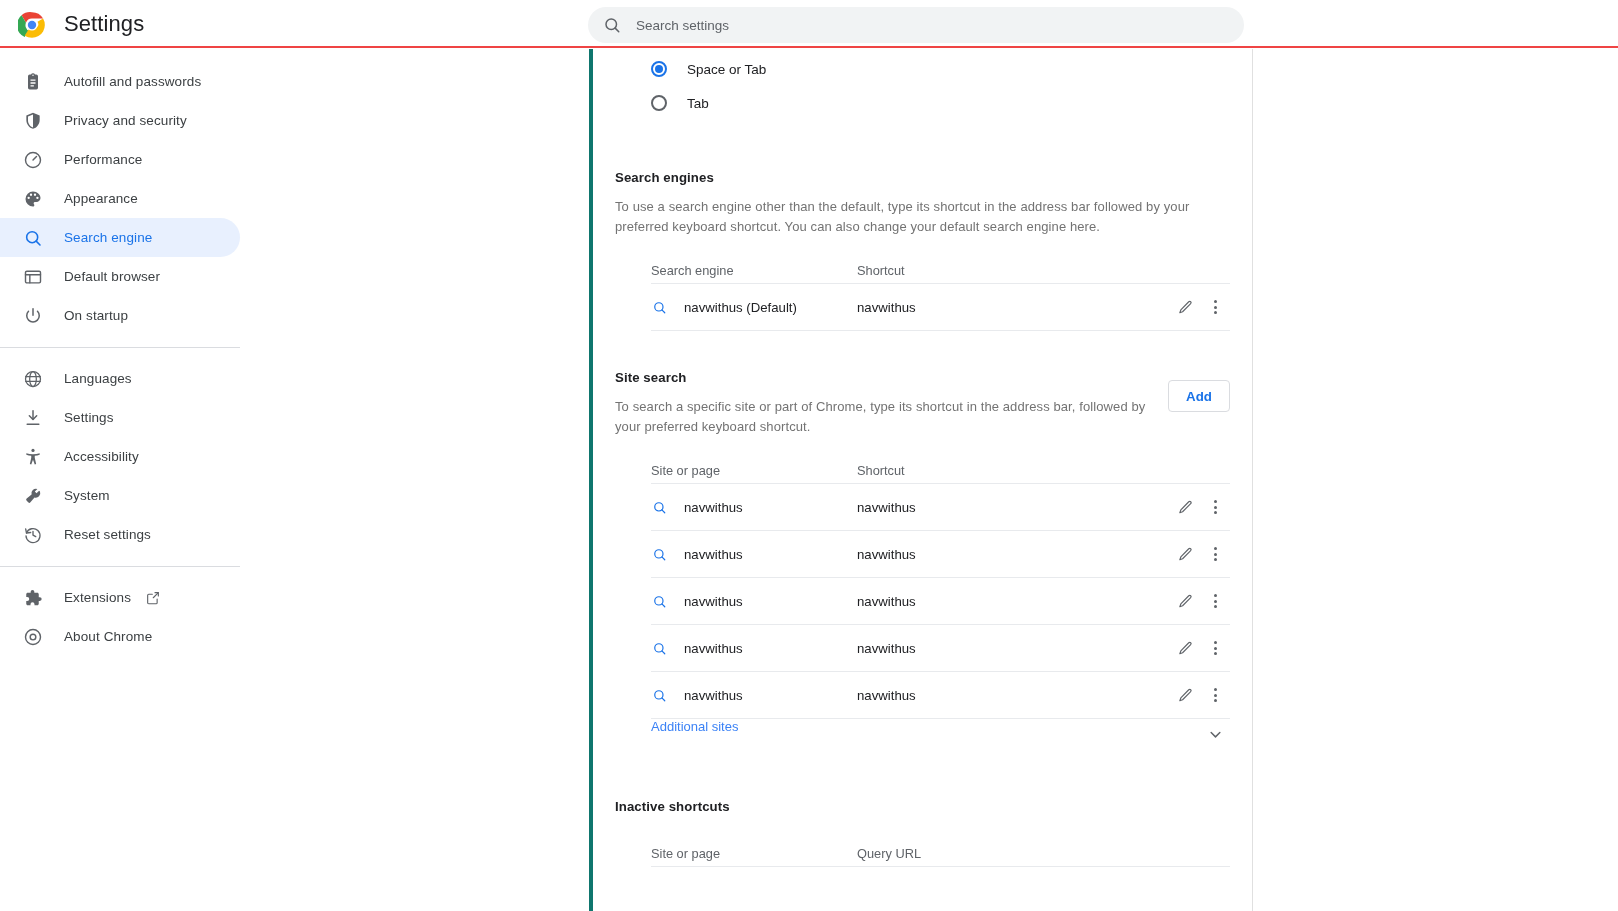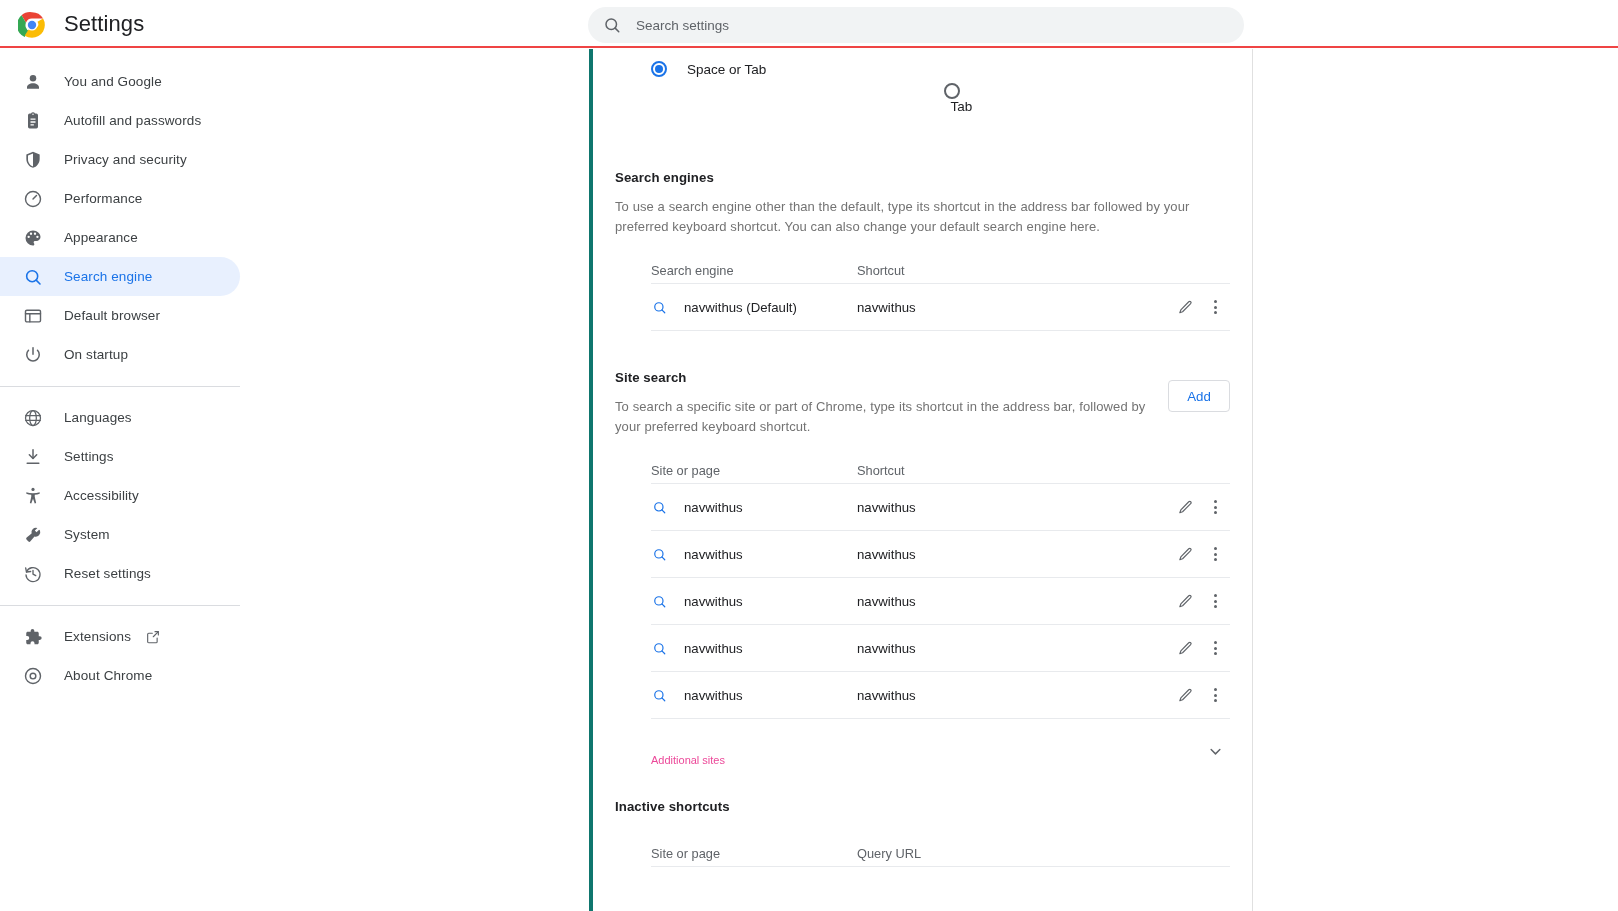--- a/index.html
+++ b/index.html
@@ -232,31 +232,31 @@
   .add-btn {
     position: absolute;
     right: 22px; top: 0;
     width: 62px; height: 32px;
     border: 1px solid #dadce0;
     border-radius: 4px;
     background: #fff;
     color: #1a73e8;
     font-family: "Liberation Sans", sans-serif;
     font-size: 13.3px;
-    font-weight: 400;
+    font-weight: 700;
     cursor: pointer;
     display: flex; align-items: center; justify-content: center;
   }
 
   .expand-row {
     display: flex;
-    align-items: flex-end;
+    align-items: flex-start;
     height: 47px;
-    font-size: 11px;
-    color: #ec4899;
+    font-size: 13px;
+    color: #3b82f6;
     cursor: pointer;
   }
 </style>
 </head>
 <body>
 
 <div id="header">
 
   <span id="chrome-logo">
     <svg viewBox="0 0 48 48" width="28" height="28">
@@ -279,29 +279,20 @@
       </svg>
     </span>
     <input id="search-input" type="text" placeholder="Search settings" style="">
   </div>
 </div>
 
 <nav id="sidebar">
     <div class="nav-item">
       <span class="n-icon">
         <svg viewBox="0 0 24 24" width="20" height="20" fill="currentColor">
-          <circle cx="12" cy="7.6" r="3.9"></circle>
-          <path d="M12 13.4c-4 0-7.2 2.1-7.2 4.7V20h14.4v-1.9c0-2.6-3.2-4.7-7.2-4.7z"></path>
-        </svg>
-      </span>
-      <span class="n-label">You and Google</span>
-    </div>
-    <div class="nav-item">
-      <span class="n-icon">
-        <svg viewBox="0 0 24 24" width="20" height="20" fill="currentColor">
           <path d="M16 3h-1.6a2.6 2.6 0 0 0-4.8 0H8a2 2 0 0 0-2 2v14a2 2 0 0 0 2 2h8a2 2 0 0 0 2-2V5a2 2 0 0 0-2-2zm-4 0a.9.9 0 1 1 0 1.8.9.9 0 0 1 0-1.8zM9 9h6v1.6H9zm0 3.4h6V14H9zm0 3.4h4v1.6H9z"></path>
         </svg>
       </span>
       <span class="n-label">Autofill and passwords</span>
     </div>
     <div class="nav-item">
       <span class="n-icon">
         <svg viewBox="0 0 24 24" width="20" height="20" fill="currentColor">
           <path d="M12 2L4 5.3v5.4c0 4.9 3.4 9.5 8 10.6 4.6-1.1 8-5.7 8-10.6V5.3L12 2zm0 2.1v15.6c-3.4-1.1-6-4.7-6-8.4V6.7l6-2.6z"></path>
         </svg>
@@ -429,21 +420,21 @@
     </div>
   </nav>
 
 <div id="content">
   <div class="inner" id="content-inner" style="margin-top: -2px;">
       <div style="padding-top:0;">
         <div class="radio-row" style="height:30px;align-items:flex-end;">
           <span class="radio-outer checked"></span>
           <span class="radio-label">Space or Tab</span>
         </div>
-        <div class="radio-row" style="margin-top:6px;flex-direction:column;">
+        <div class="radio-row" style="margin-top:6px;">
           <span class="radio-outer"></span>
           <span class="radio-label">Tab</span>
         </div>
       </div>
       <div style="margin-top:47px;padding:0 22px;">
         <div class="sec-title">Search engines</div>
         <div class="sec-desc" style="margin-top:12px;">To use a search engine other than the default, type its shortcut in the address bar followed by your preferred keyboard shortcut. You can also change your default search engine here.</div>
         <div style="padding-left:36px;margin-top:22px;">
           <div class="tbl-head">
             <span class="col-a">Search engine</span>

